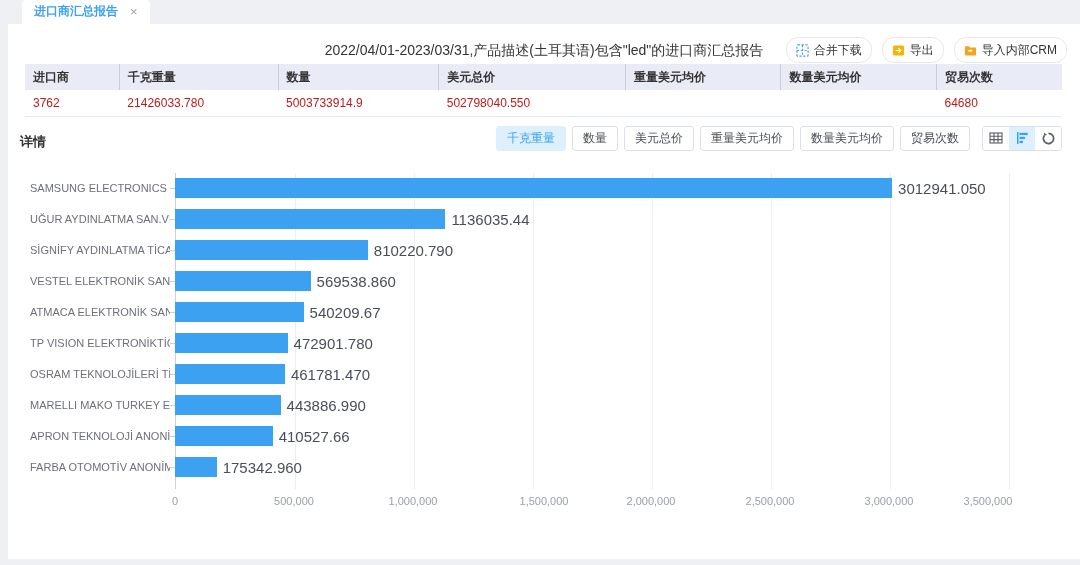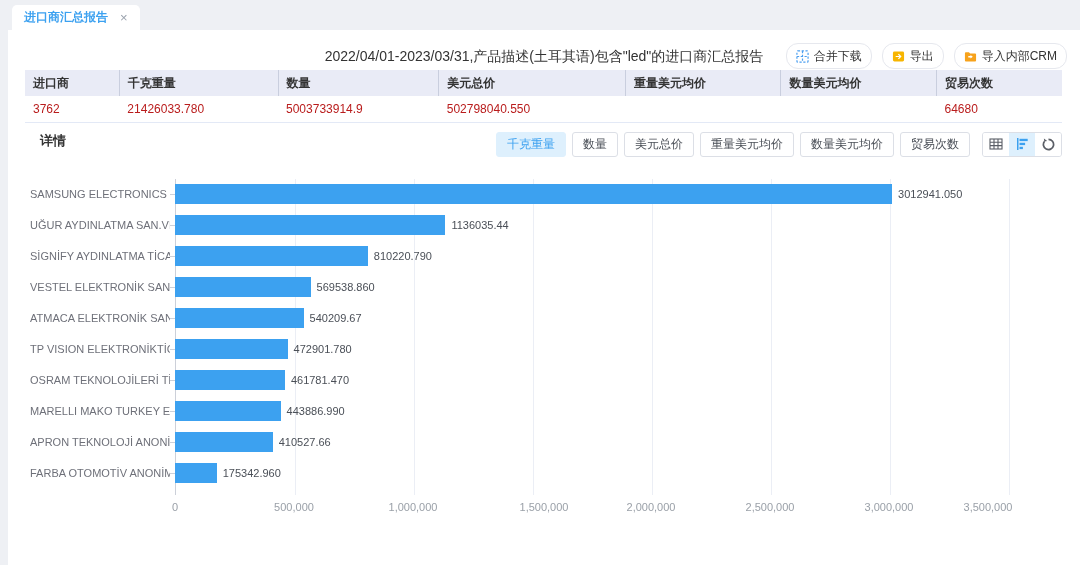--- a/index.html
+++ b/index.html
@@ -3,21 +3,21 @@
 <meta charset="utf-8">
 <style>
   * { margin: 0; padding: 0; box-sizing: border-box; }
   html, body { width: 1080px; height: 565px; overflow: hidden; }
   body {
     background: #eef0f4;
     font-family: "Liberation Sans", "DejaVu Sans", sans-serif;
     color: #333;
   }
   
-  .tabbar { height: 30px; display: flex; align-items: flex-end; padding-left: 12px; }
+  .tabbar { height: 24px; display: flex; align-items: flex-end; padding-left: 22px; }
   .tab {
     height: 25px; background: #fff; border-radius: 5px 5px 0 0;
     display: inline-flex; align-items: center; gap: 12px; padding: 0 12px;
     font-size: 12px; font-weight: bold; color: #3ca1f0; cursor: pointer;
   }
   .tab-close { color: #9aa2ad; font-weight: normal; font-size: 13px; cursor: pointer; line-height: 1; }
   
   .content { background: #fff; margin-left: 8px; height: 535px; position: relative; }
   .header-row { position: relative; height: 40px; }
   .page-title {
@@ -46,21 +46,21 @@
     height: 26px; padding-left: 8px; font-size: 12px; color: #b91c1c;
     border-bottom: 1px solid #e3e9f6;
   }
   .overview-table th:nth-child(1) { width: 9.1%; padding-left: 8px; }
   .overview-table th:nth-child(2) { width: 15.3%; }
   .overview-table th:nth-child(3) { width: 15.5%; }
   .overview-table th:nth-child(4) { width: 18.0%; }
   .overview-table th:nth-child(5) { width: 15.0%; }
   .overview-table th:nth-child(6) { width: 15.0%; }
   
-  .details-row { margin: 9px 18px 0 32px; display: flex; align-items: flex-start; }
+  .details-row { margin: 9px 18px 0 12px; display: flex; align-items: flex-end; }
   .details-spacer { flex: 1; }
   .metric-tabs { display: flex; gap: 6px; }
   .metric-tab {
     height: 25px; padding: 0 10px; background: #fff; border: 1px solid #dcdfe6;
     border-radius: 3px; font-size: 12px; color: #4a4f57; cursor: pointer;
     font-family: "Liberation Sans", sans-serif;
   }
   .metric-tab.active { background: #def0fd; border-color: #def0fd; color: #3ca1f0; }
   .view-toggle-group {
     display: flex; margin-left: 12px; border: 1px solid #dcdfe6; border-radius: 3px;
@@ -70,21 +70,21 @@
   .view-toggle.active { background: #def0fd; }
   
   .chart { position: relative; margin: 22px 0 0 22px; height: 350px; }
   .plot-bg { position: absolute; left: 145px; top: 0; width: 833px; height: 316px; border-left: 1px solid #ccd0d9; pointer-events: none; }
   .gridline { position: absolute; top: 0; bottom: 0; width: 1px; background: #ebeef5; }
   .chart-rows { position: absolute; left: 0; top: 0; right: 0; }
   .chart-row { height: 31px; display: flex; align-items: center; }
   .y-label { width: 140px; text-align: right; font-size: 11px; color: #6e7079; white-space: nowrap; overflow: hidden; }
   .y-tick { width: 5px; height: 1px; background: #ccd0d9; flex: 0 0 5px; }
   .bar { height: 20px; background: #3ca1f0; }
-  .bar-value { margin-left: 6px; font-size: 11px; color: #4a4f57; white-space: nowrap; }
+  .bar-value { margin-left: 6px; font-size: 15px; color: #4a4f57; white-space: nowrap; }
   .x-axis { position: absolute; left: 145px; top: 322px; width: 833px; height: 14px; }
   .x-tick-label { position: absolute; transform: translateX(-50%); font-size: 11px; color: #9aa0a8; white-space: nowrap; }
 </style>
 </head>
 <body>
 
 <div class="tabbar">
   <div class="tab">
     <span class="tab-label">进口商汇总报告</span>
     <span class="tab-close">×</span>

